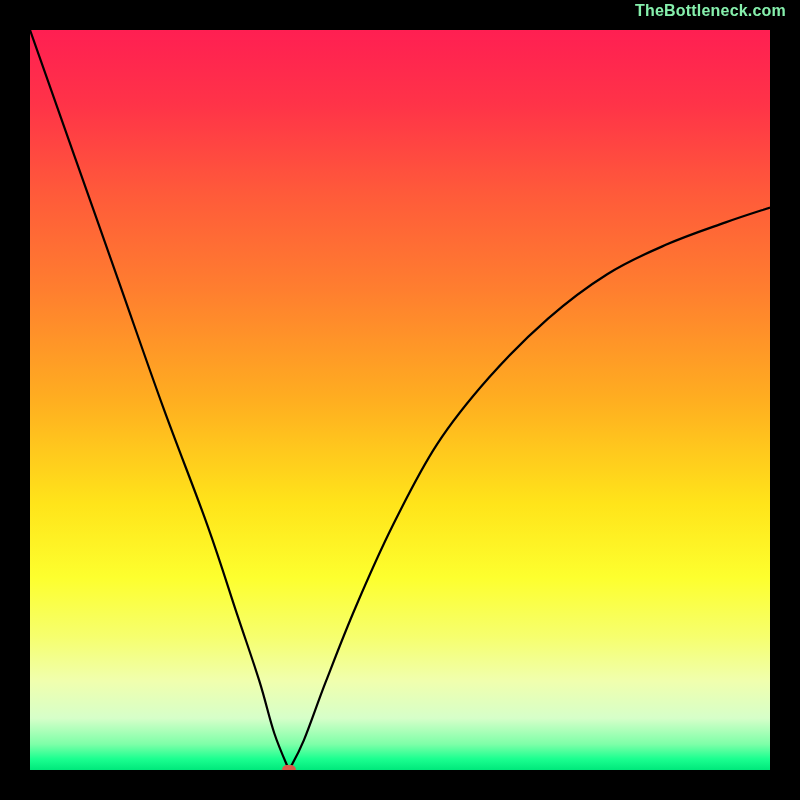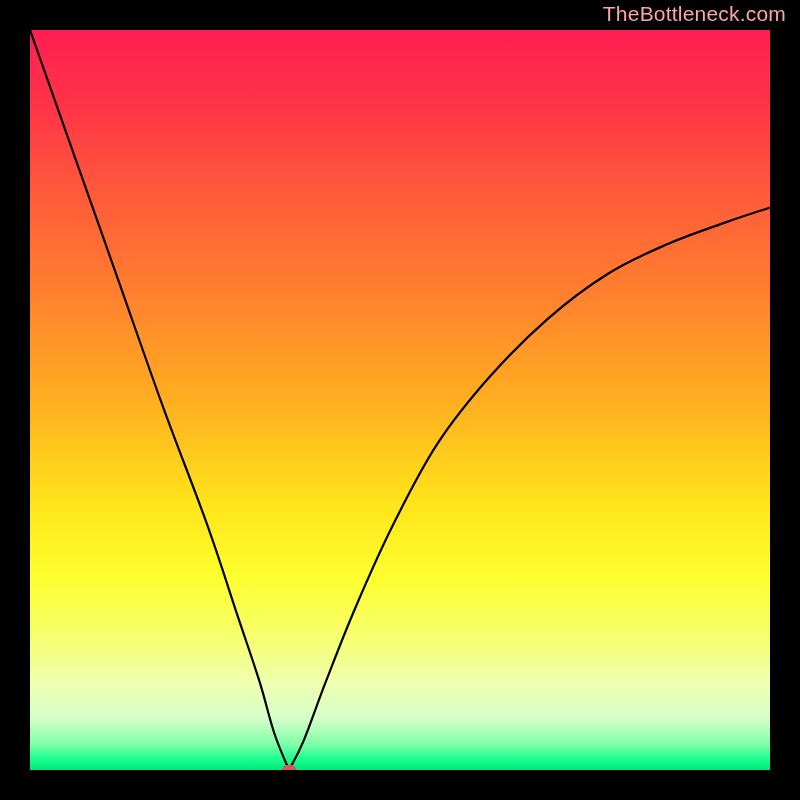--- a/index.html
+++ b/index.html
@@ -9,23 +9,23 @@
     height: 800px;
     background: #000;
     position: relative;
     overflow: hidden;
     font-family: Arial, Helvetica, sans-serif;
   }
   .watermark {
     position: absolute;
     top: 2px;
     right: 14px;
-    color: #fca5a5;
-    font-size: 21px;
-    font-weight: 400;
+    color: #86efac;
+    font-size: 16px;
+    font-weight: 700;
     letter-spacing: 0.2px;
     z-index: 10;
   }
   .plot-frame {
     position: absolute;
     left: 30px;
     top: 30px;
     width: 740px;
     height: 740px;
   }

